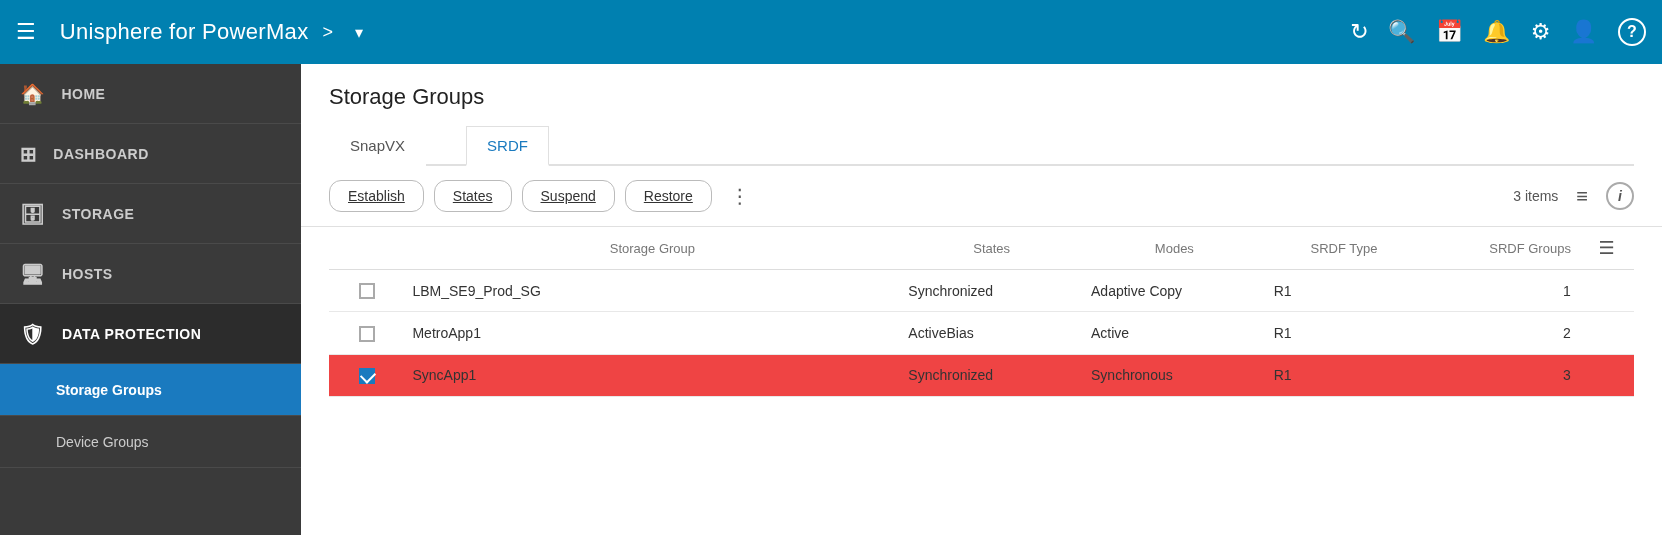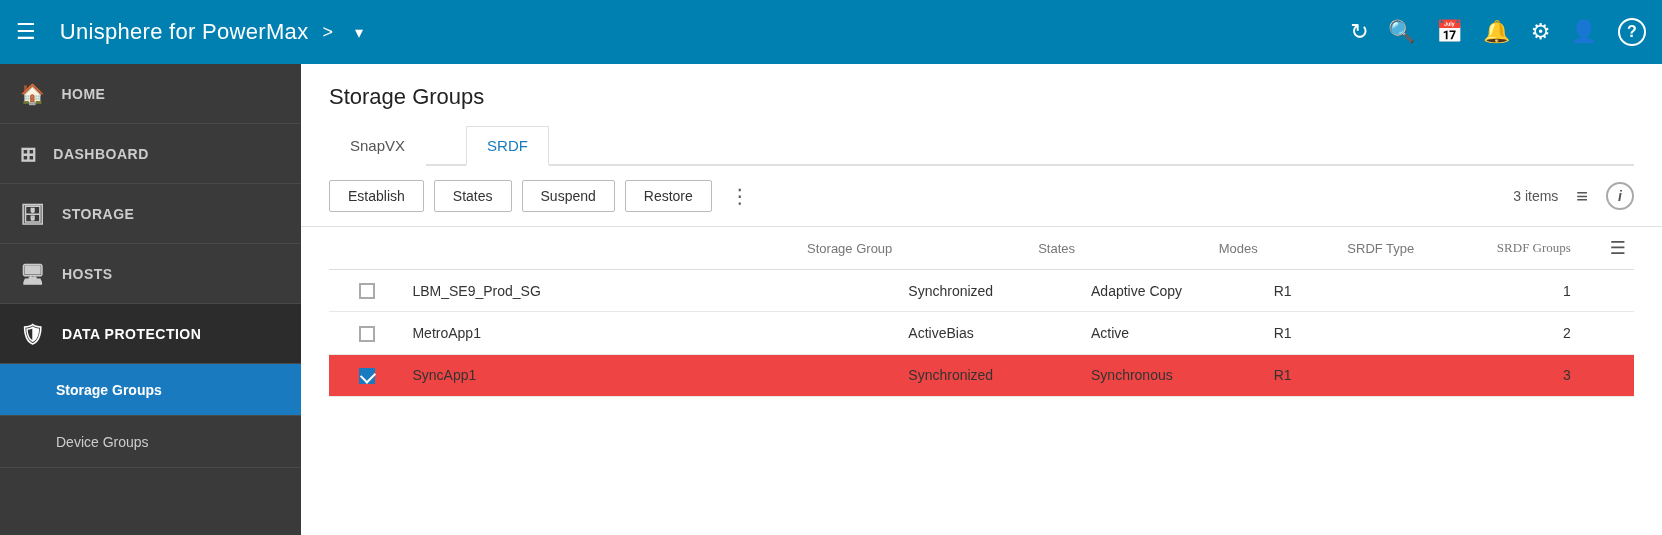--- a/index.html
+++ b/index.html
@@ -156,21 +156,22 @@
       gap: 10px;
       border-bottom: 1px solid #e0e0e0;
     }
     .toolbar-btn {
       padding: 7px 18px;
       border: 1px solid #bbb;
       background: white;
       color: #333;
       font-size: 14px;
       cursor: pointer;
-      border-radius: 2px;
+      border-radius: 12px;
+      text-decoration: underline;
     }
     .toolbar-more {
       color: #555;
       font-size: 20px;
       cursor: pointer;
       padding: 4px 8px;
       letter-spacing: 1px;
     }
     .toolbar-spacer { flex: 1; }
     .toolbar-count {
@@ -204,33 +205,33 @@
       flex: 1;
       overflow-y: auto;
       padding: 0 28px;
     }
     table {
       width: 100%;
       border-collapse: collapse;
       font-size: 14px;
     }
     thead th {
-      text-align: right;
+      text-align: center;
       padding: 10px 8px;
       color: #777;
       font-weight: 500;
       border-bottom: 1px solid #ddd;
       font-size: 13px;
     }
     thead th:first-child { width: 44px; }
     thead th.col-sg { width: 38%; }
     thead th.col-states { width: 14%; }
     thead th.col-modes { width: 14%; }
     thead th.col-srdftype { width: 12%; }
-    thead th.col-srdfgroups { width: 12%; text-align: right; font-family: Liberation Serif, serif; }
+    thead th.col-srdfgroups { width: 12%; text-align: right; }
     thead th.col-menu { width: 32px; }
 
     tbody tr { border-bottom: 1px solid #e8e8e8; }
     tbody tr.selected { background: #ef4444; }
     tbody td {
       padding: 12px 8px;
       color: #333;
     }
     tbody td.col-srdfgroups { text-align: right; }
 

